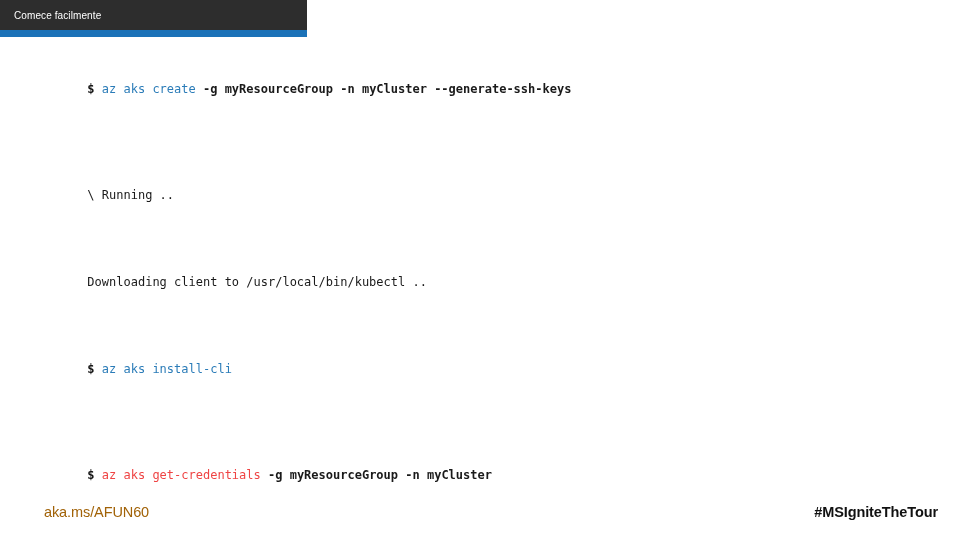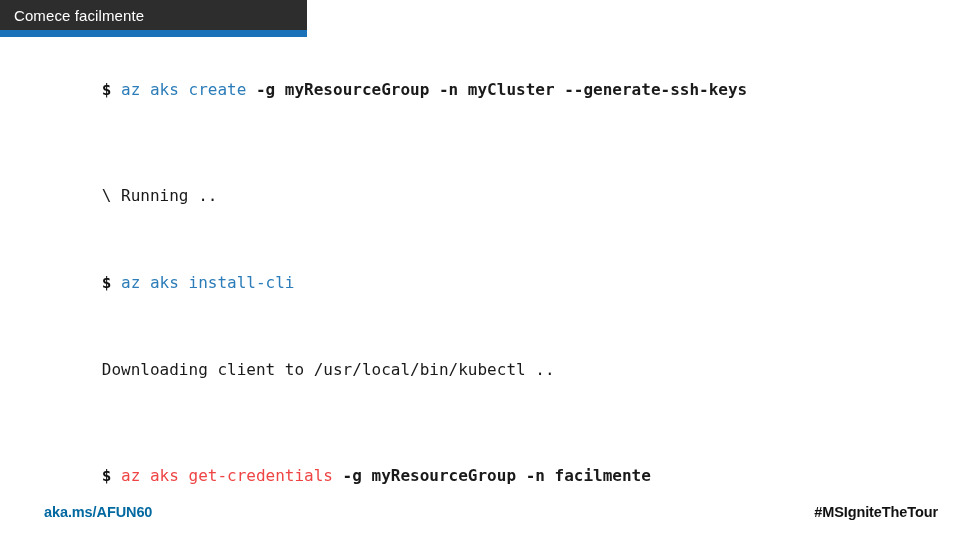--- a/index.html
+++ b/index.html
@@ -29,21 +29,21 @@
     top: 0;
     width: 307px;
     height: 30px;
     background: #2d2d2d;
     display: flex;
     align-items: center;
   }
   .title-text {
     color: #ffffff;
     font-family: "Liberation Sans", sans-serif;
-    font-size: 15px;
+    font-size: 10px;
     font-weight: 400;
     letter-spacing: 0.1px;
     padding-left: 14px;
     white-space: nowrap;
   }
   .title-accent {
     position: absolute;
     left: 0;
     top: 30px;
     width: 307px;
@@ -53,21 +53,21 @@
 
   
   .terminal {
     position: absolute;
     left: 44px;
     top: 46px;
     width: 900px;
   }
   .term-line {
     font-family: "DejaVu Sans Mono", monospace;
-    font-size: 16px;
+    font-size: 12px;
     font-weight: bold;
     line-height: 29px;
     color: #1a1a1a;
     white-space: pre;
     letter-spacing: 0px;
   }
   .term-line.spacer-above {
     margin-top: 19px;
   }
   .prompt {
@@ -87,22 +87,22 @@
     font-weight: normal;
   }
 
   
   .footer-left {
     position: absolute;
     left: 44px;
     top: 504px;
     font-family: "Liberation Sans", sans-serif;
     font-size: 14.5px;
-    font-weight: bold;
-    color: #0369a1;
+    font-weight: normal;
+    color: #a16207;
     letter-spacing: -0.1px;
     white-space: nowrap;
   }
   .footer-right {
     position: absolute;
     right: 22px;
     top: 504px;
     font-family: "Liberation Sans", sans-serif;
     font-size: 14.5px;
     font-weight: bold;
@@ -125,29 +125,29 @@
 
     <div class="term-line">
       <span class="prompt">$ </span><span class="cmd" style="color: rgb(43, 124, 184);">az aks create</span><span class="arg"> -g myResourceGroup -n myCluster --generate-ssh-keys</span>
     </div>
 
     <div class="term-line spacer-above">
       <span class="plain">\ Running ..</span>
     </div>
 
     <div class="term-line">
+      <span class="plain">Downloading client to /usr/local/bin/kubectl ..</span>
+    </div>
+
+    <div class="term-line">
       <span class="prompt">$ </span><span class="cmd" style="color: rgb(43, 124, 184);">az aks install-cli</span>
     </div>
 
-    <div class="term-line">
-      <span class="plain">Downloading client to /usr/local/bin/kubectl ..</span>
-    </div>
-
     <div class="term-line spacer-above">
-      <span class="prompt">$ </span><span class="cmd" style="color: #ef4444;">az aks get-credentials</span><span class="arg"> -g myResourceGroup -n facilmente</span>
+      <span class="prompt">$ </span><span class="cmd" style="color: #ef4444;">az aks get-credentials</span><span class="arg"> -g myResourceGroup -n myCluster</span>
     </div>
 
     <div class="term-line">
       
     </div>
 
   </div>
 
   <div class="footer-left">aka.ms/AFUN60</div>
 

